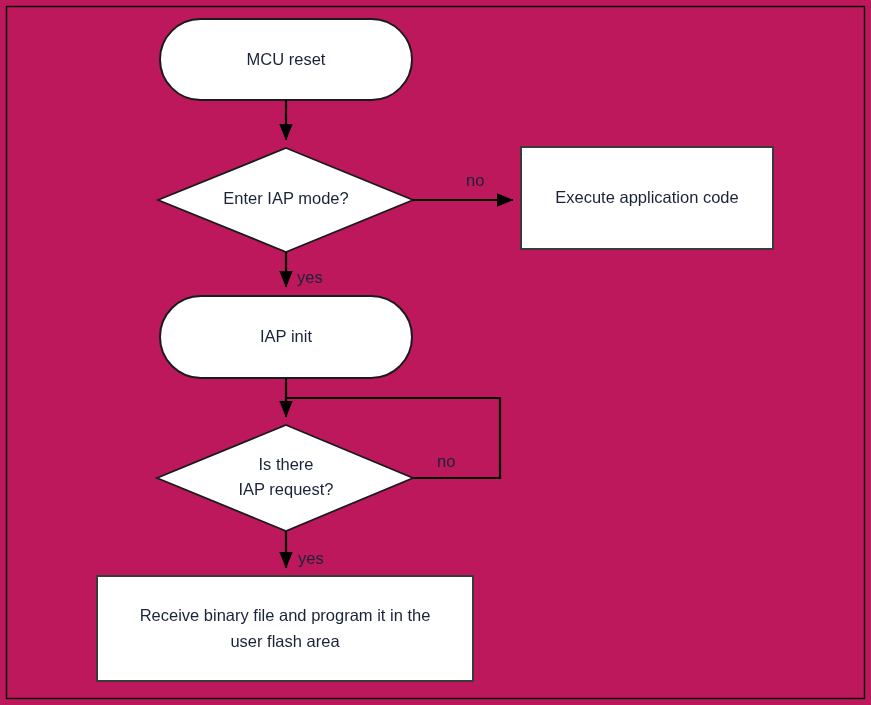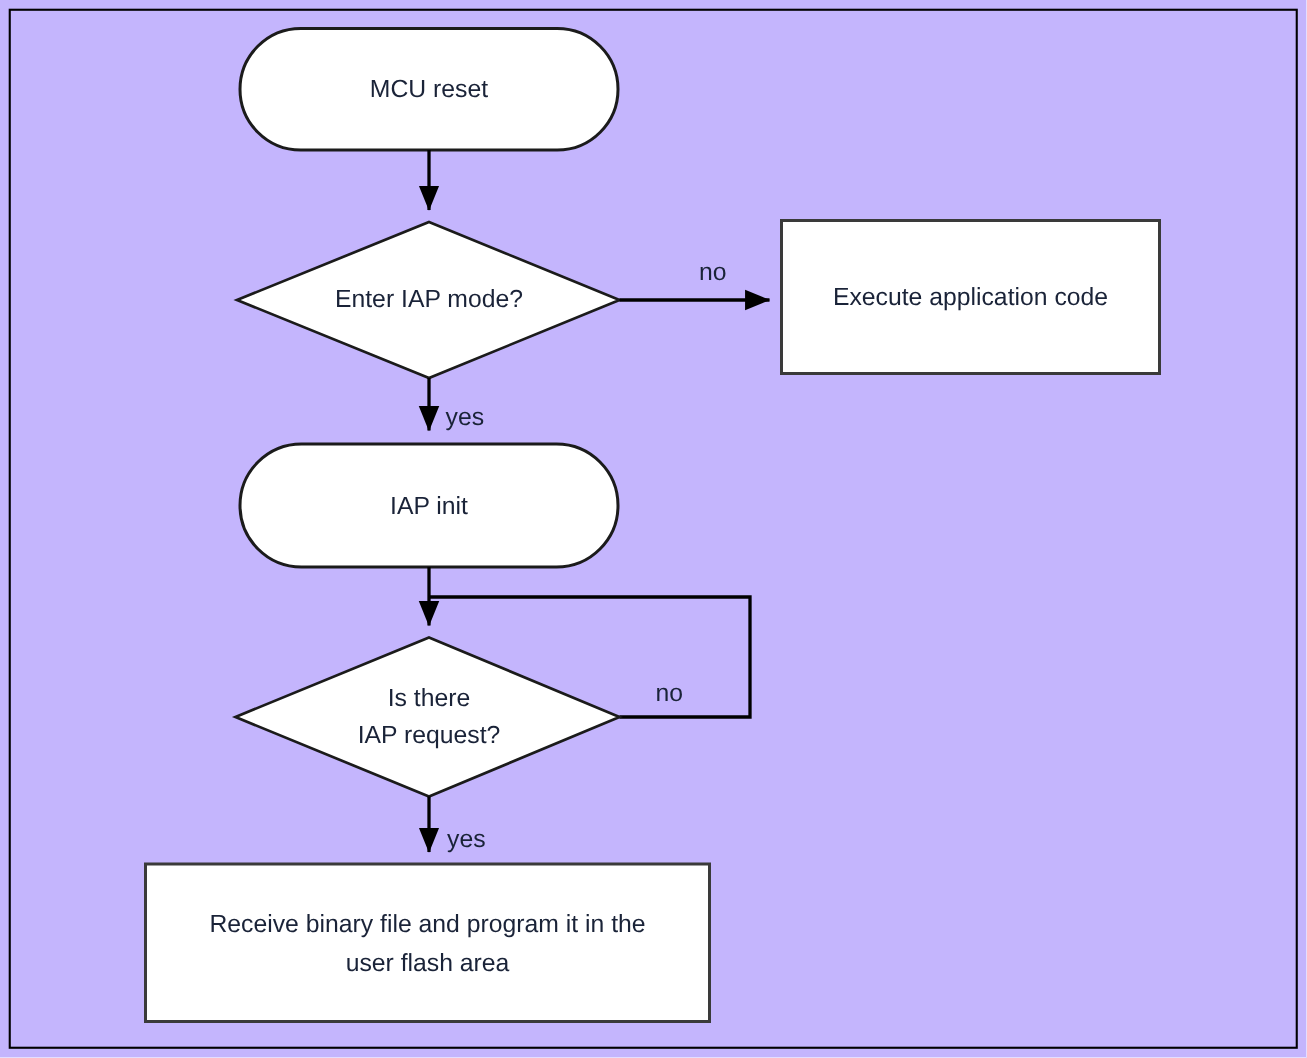--- a/index.html
+++ b/index.html
@@ -11,21 +11,21 @@
   body {
     width: 871px;
     height: 705px;
     font-family: "Liberation Sans", sans-serif;
     overflow: hidden;
   }
   #diagram-root {
     position: relative;
     width: 871px;
     height: 705px;
-    background: #c4b5fd;
+    background: #be185d;
   }
   svg#flowchart {
     display: block;
     width: 871px;
     height: 705px;
   }
   .page-frame {
     fill: none;
     stroke: #000000;
     stroke-width: 1.4;

